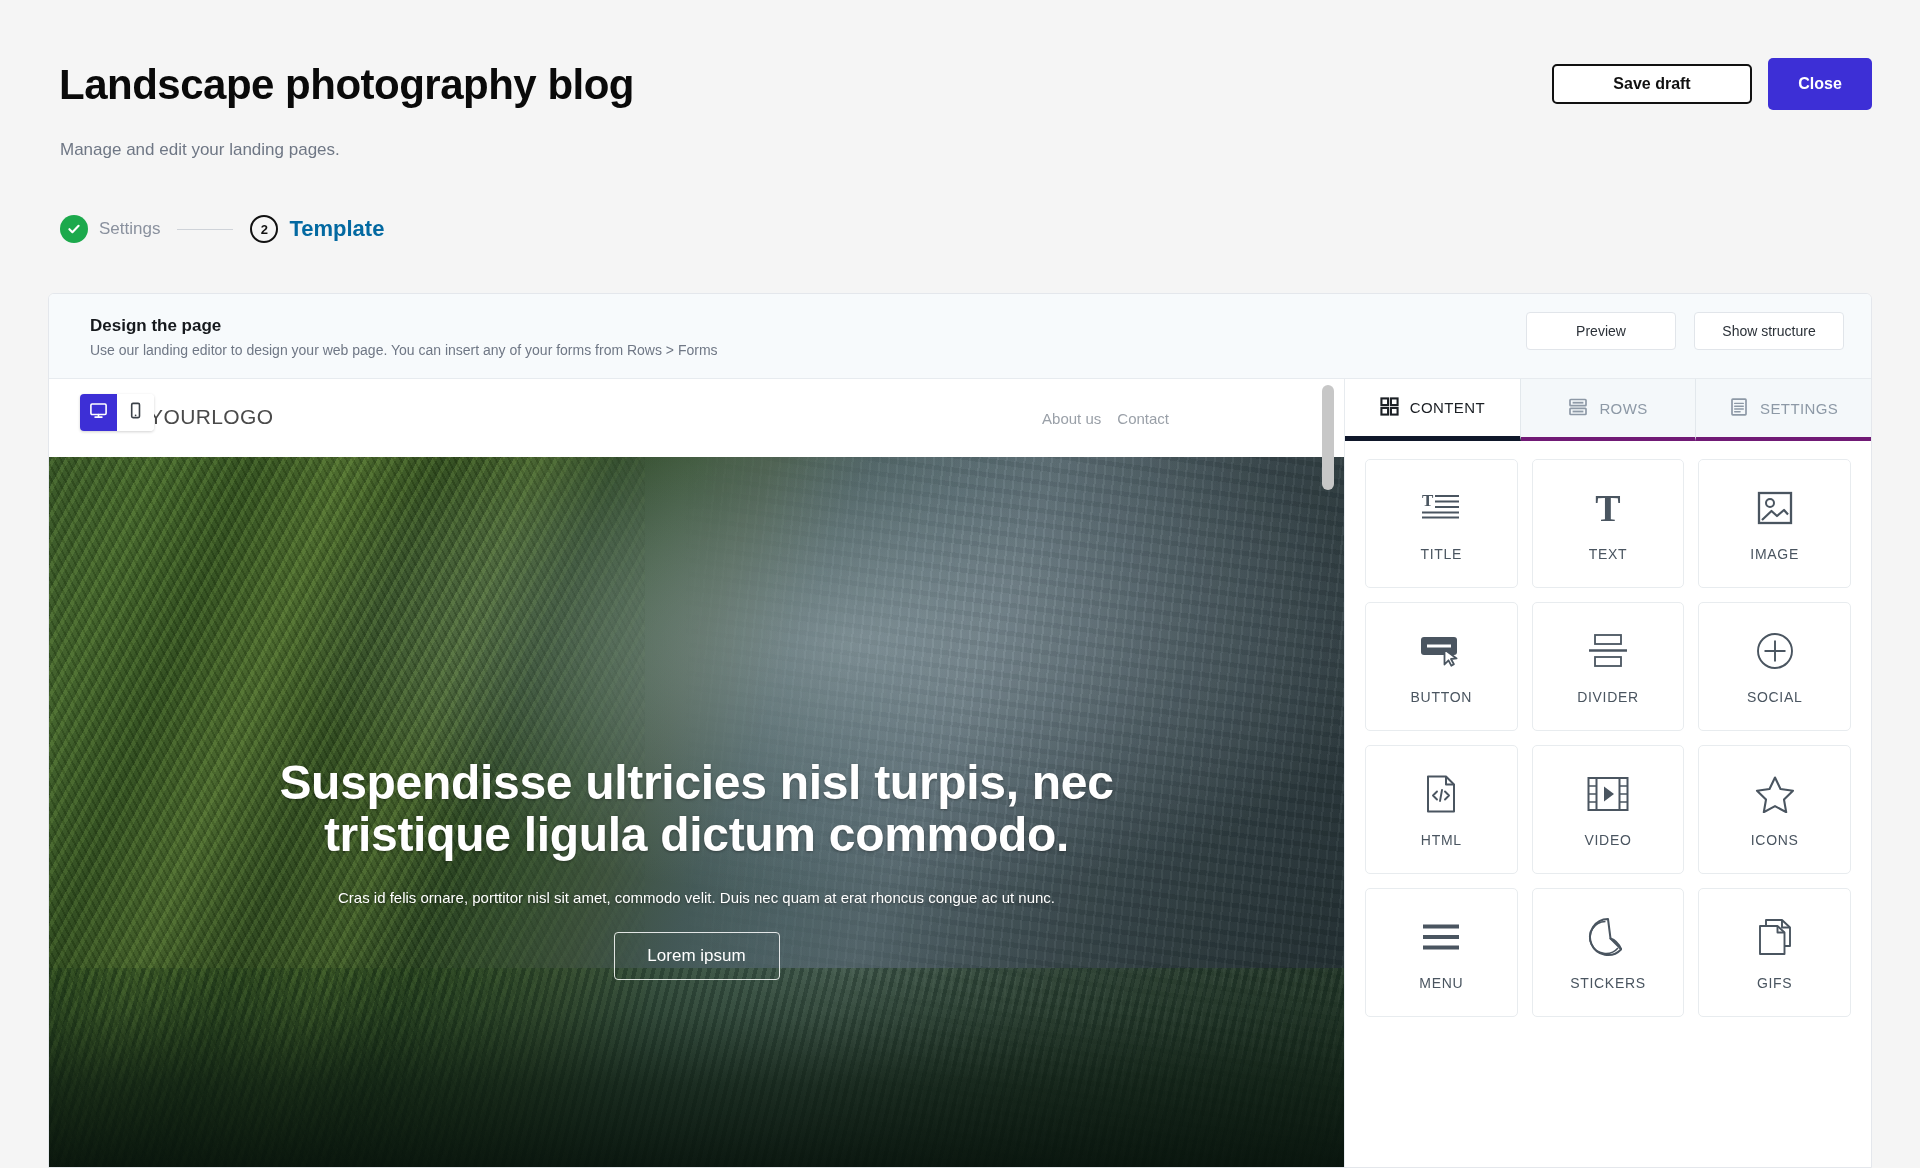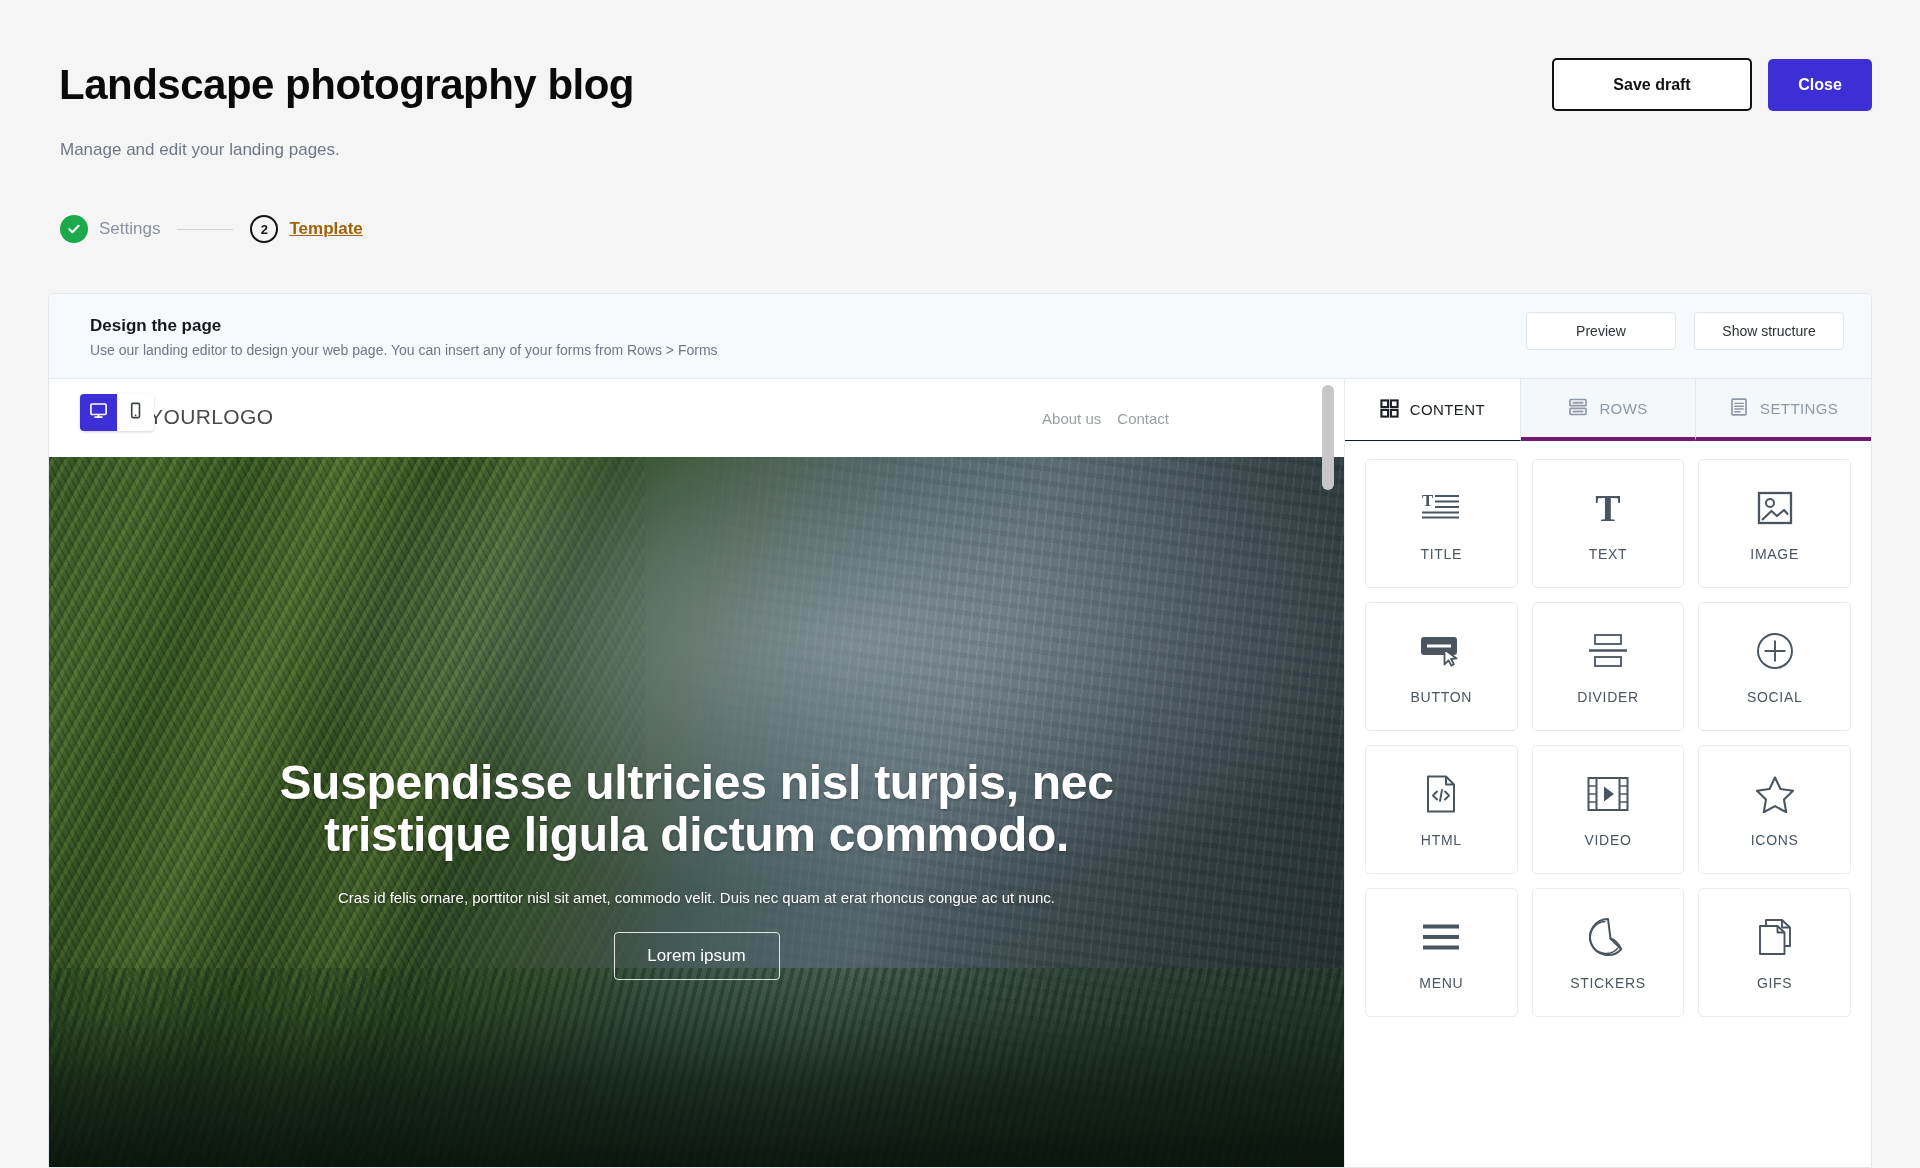--- a/index.html
+++ b/index.html
@@ -23,21 +23,21 @@
   .page-subtitle {
     position: absolute; left: 60px; top: 140px;
     font-size: 17px; color: #6f7785; font-weight: 400;
   }
 
   .header-actions {
     position: absolute; right: 48px; top: 58px;
     display: flex; align-items: center; gap: 16px;
   }
   .btn-save-draft {
-    width: 200px; height: 53px;
+    width: 200px; height: 40px;
     background: #ffffff; border: 2px solid #111111; border-radius: 5px;
     font-family: "Liberation Sans", sans-serif;
     font-size: 16px; font-weight: 700; color: #111111;
     cursor: pointer; display: flex; align-items: center; justify-content: center;
   }
   .btn-close {
     width: 104px; height: 52px;
     background: #3d2fd6; border: none; border-radius: 5px;
     font-family: "Liberation Sans", sans-serif;
     font-size: 16px; font-weight: 700; color: #ffffff;
@@ -55,21 +55,21 @@
     background: #1ca94c; display: flex; align-items: center; justify-content: center;
   }
   .step-dot-done svg { display: block; }
   .step-dot-active {
     width: 28px; height: 28px; border-radius: 50%;
     border: 2px solid #111; background: transparent;
     display: flex; align-items: center; justify-content: center;
     font-size: 13px; font-weight: 700; color: #111;
   }
   .step-label-done { font-size: 17px; color: #8a919e; font-weight: 400; }
-  .step-label-active { font-size: 17px; color: #a16207; font-weight: 700; text-decoration: underline; }
+  .step-label-active { font-size: 22px; color: #0369a1; font-weight: 700; }
   .step-connector {
     width: 56px; height: 1px; background: #cfd3d9; margin: 0 17px;
   }
 
   
   .design-panel {
     position: absolute; left: 48px; top: 293px;
     width: 1824px; height: 875px;
     background: #ffffff;
     border: 1px solid #e4e7ec;
@@ -256,21 +256,21 @@
     background: #f4f8fa;
     border-bottom: 4px solid #701a75;
     border-right: 1px solid #e2e8ec;
     font-size: 15px; letter-spacing: 0.4px; color: #8d99a6;
     cursor: pointer;
   }
   .tool-tab:last-child { border-right: none; }
   .tool-tab.active {
     background: #ffffff;
     color: #1b1f24; font-weight: 400;
-    border-bottom: 1px solid #0f172a;
+    border-bottom: 5px solid #0f172a;
   }
 
   .tool-grid {
     flex: 1;
     padding: 18px 20px 0 20px;
     display: grid;
     grid-template-columns: repeat(3, 1fr);
     gap: 14px;
     align-content: start;
     overflow: hidden;

